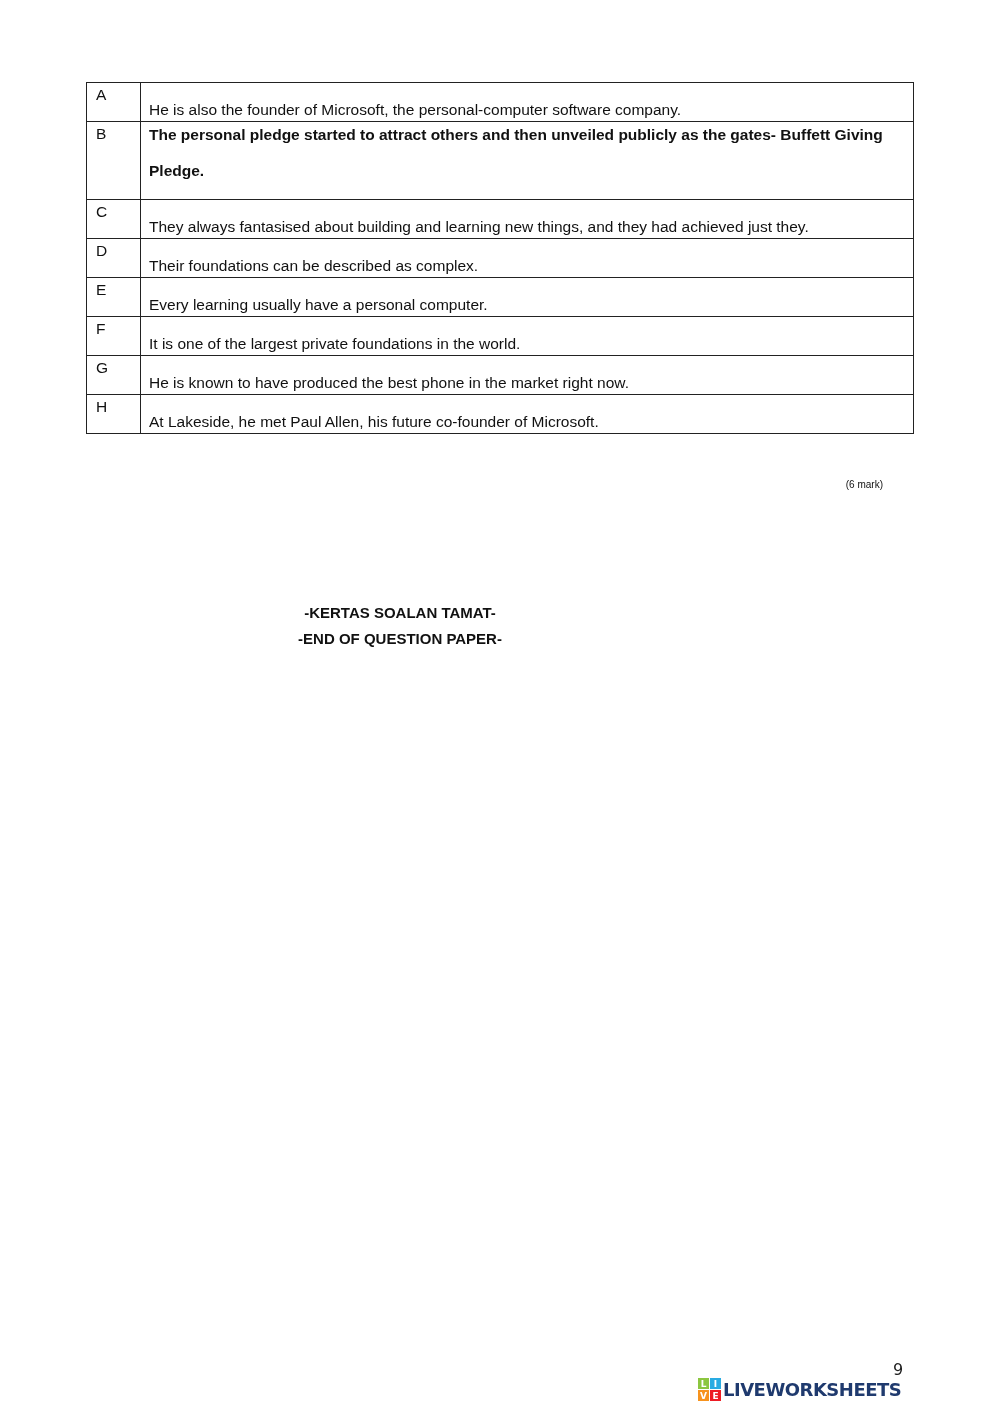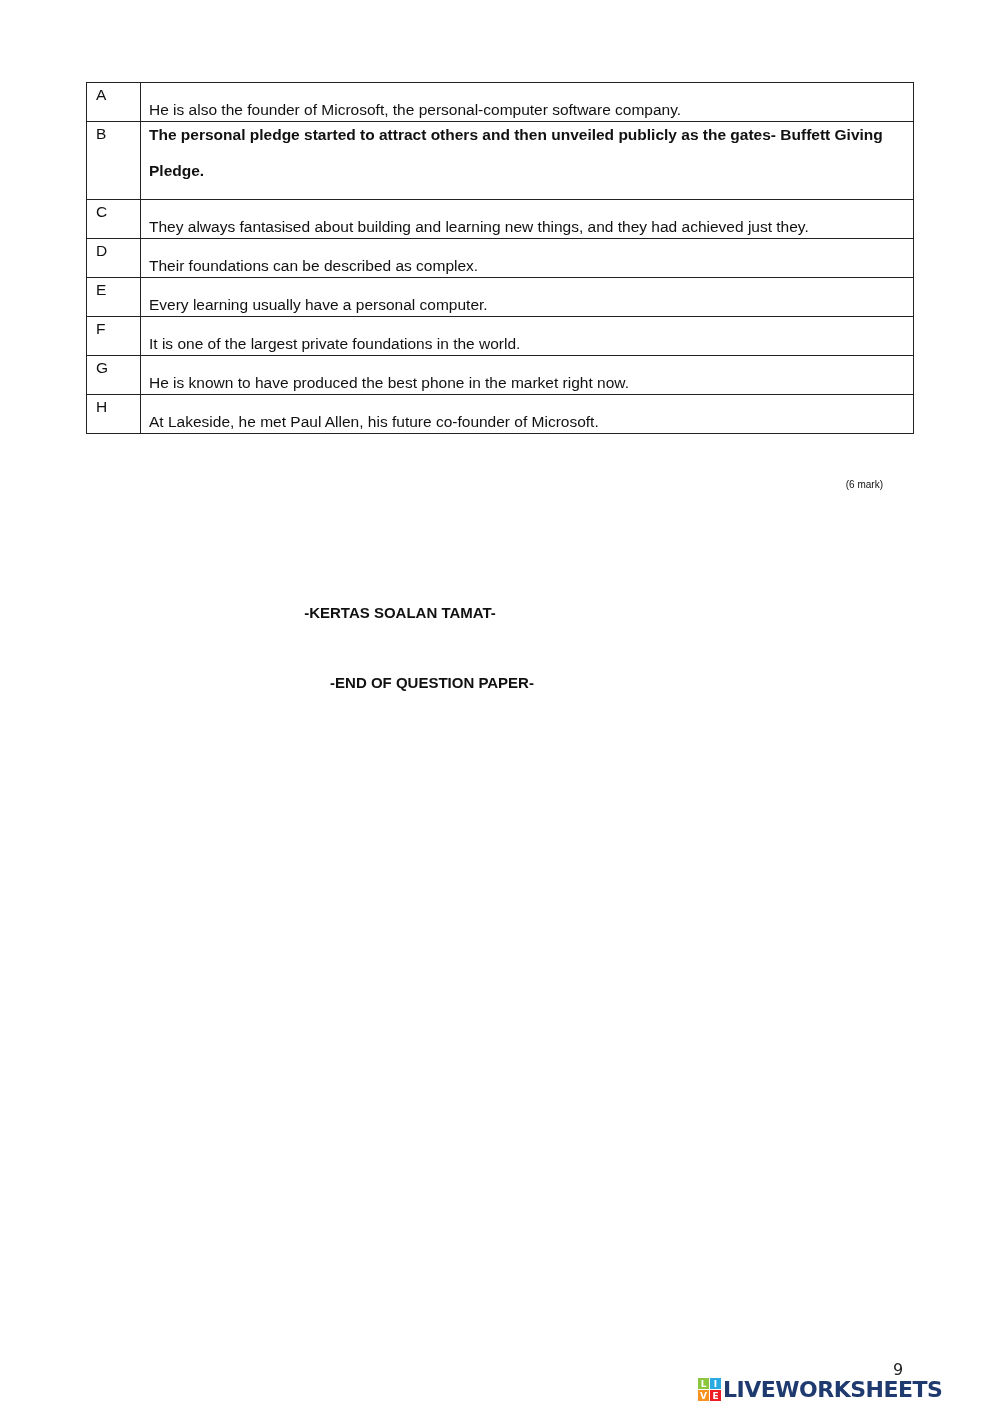--- a/index.html
+++ b/index.html
@@ -17,26 +17,26 @@
     }
     .options-table td.letter { width: 54px; padding: 3px 0 0 9px; box-sizing: border-box; }
     .options-table td.text { padding: 17px 0 0 8px; line-height: 20px; }
     .row-1 td { height: 39px; box-sizing: border-box; }
     .row-2 td { height: 78px; box-sizing: border-box; }
     .row-2 td.text { line-height: 39px; padding-top: 0; font-weight: bold; }
     .row-2 td.text span { display:block; }
     .mark { position: absolute; right: 117px; top: 479px; font-size: 10px; }
     .end-1, .end-2 { position: absolute; left: 0; width: 800px; text-align: center; font-weight: bold; font-size: 15px; }
     .end-1 { top: 604px; }
-    .end-2 { top: 674px; padding-left: 32px; }
+    .end-2 { top: 630px; }
     .page-number { position: absolute; left: 893px; top: 1360px; font-size: 16px; font-family: "DejaVu Sans", sans-serif; color:#222; }
     .logo { position: absolute; left: 698px; top: 1378px; display: flex; align-items: center; }
     .logo-grid { display: grid; grid-template-columns: 11px 11px; grid-template-rows: 11px 11px; gap: 1px; margin-right: 2px; }
     .logo-grid span { font-size: 9px; font-weight: bold; color: #fff; display:flex; align-items:center; justify-content:center; font-family: "DejaVu Sans", sans-serif; }
-    .logo-text { font-family: "DejaVu Sans", sans-serif; font-weight: bold; font-size: 22px; color: #1f3a6e; letter-spacing: -0.5px; line-height: 1; }
+    .logo-text { font-family: "DejaVu Sans", sans-serif; font-weight: bold; font-size: 18px; color: #1f3a6e; letter-spacing: -0.5px; line-height: 1; }
   </style>
 </head>
 <body>
 
 <table class="options-table">
   <tbody>
       <tr class="row-1">
     <td class="letter">A</td>
     <td class="text">He is also the founder of Microsoft, the personal-computer software company.</td>
   </tr>

